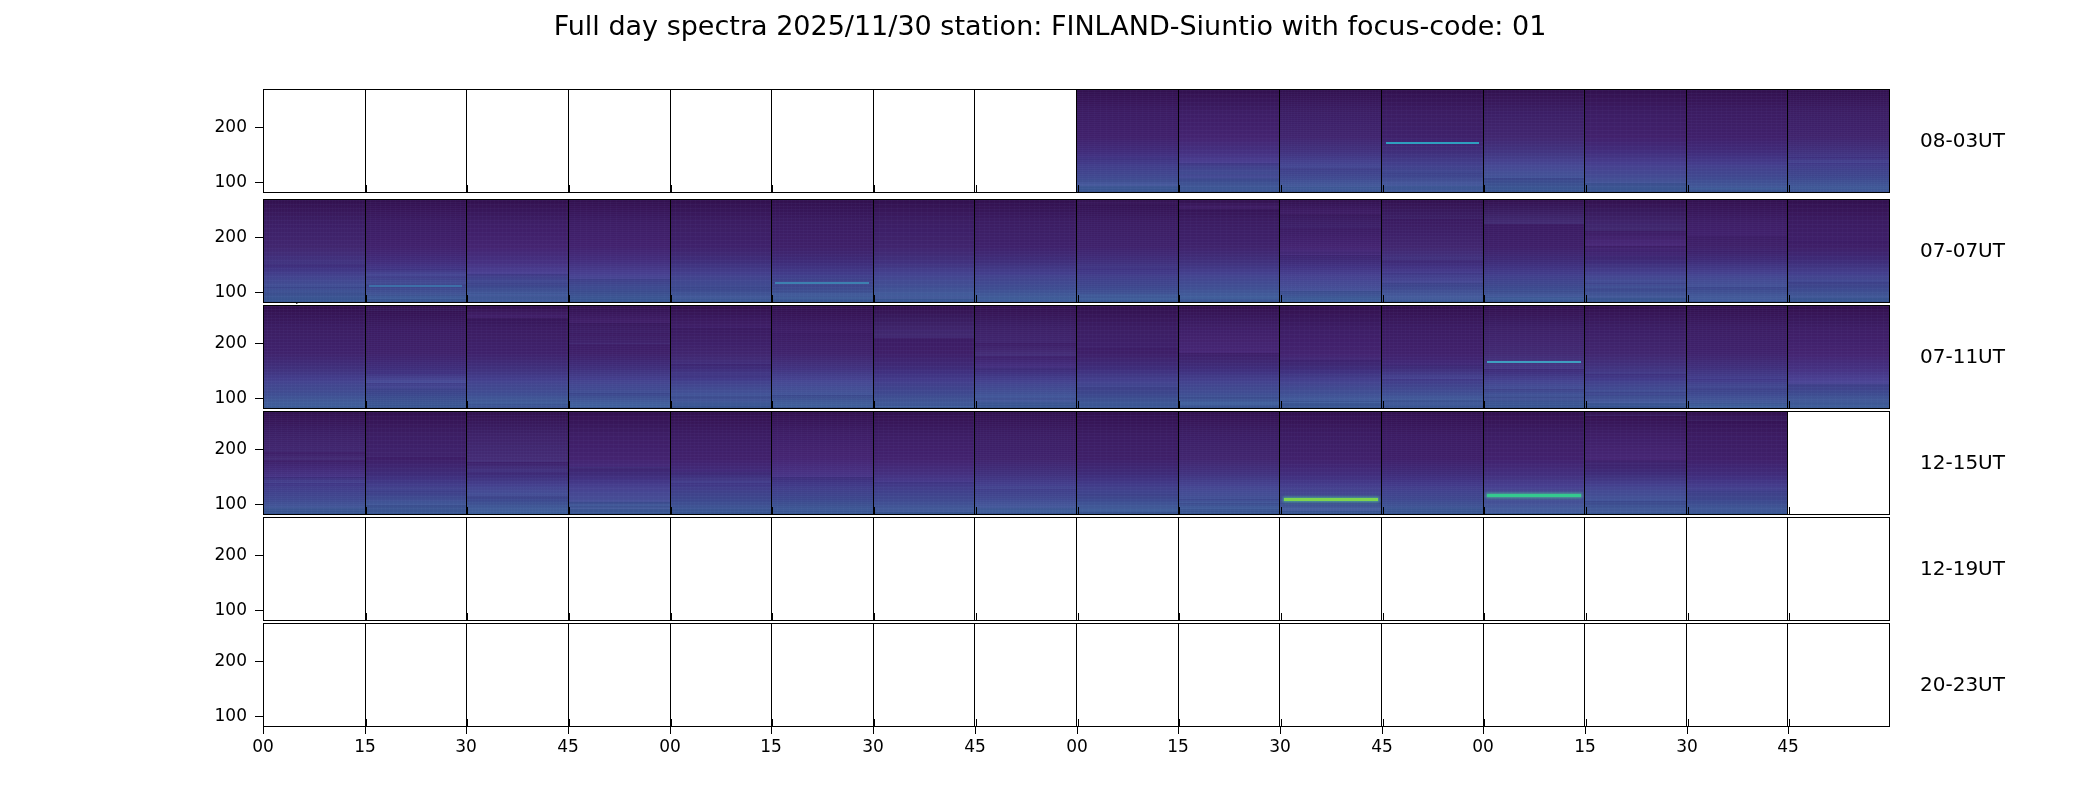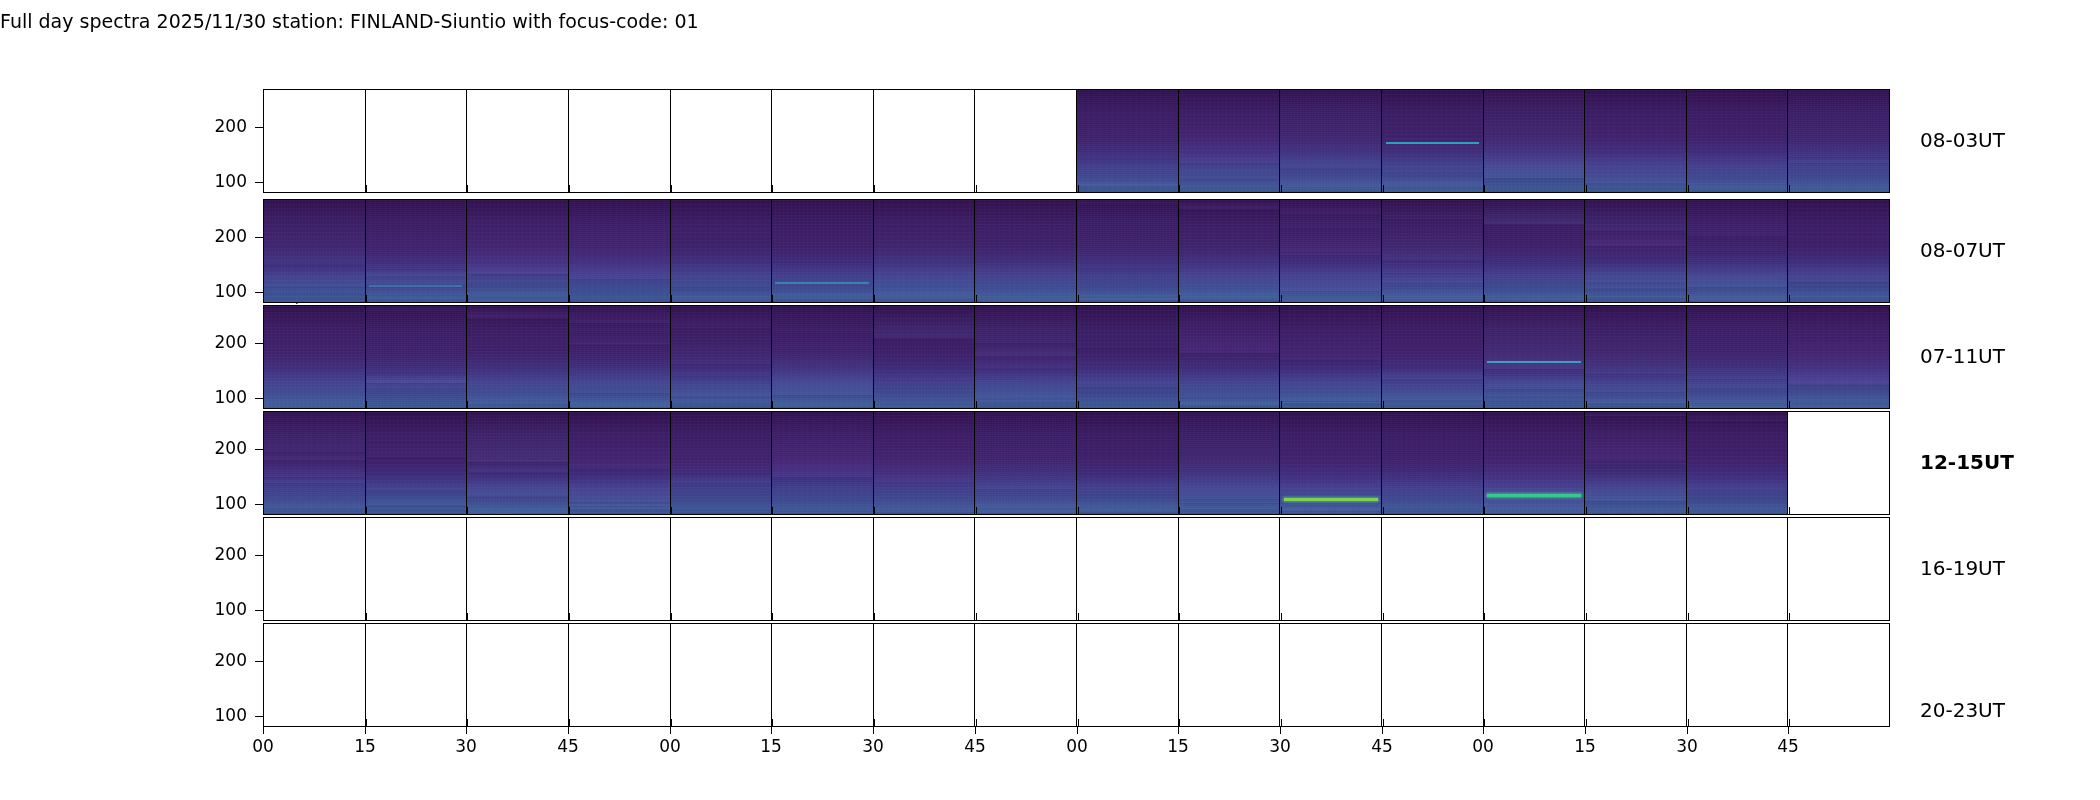--- a/index.html
+++ b/index.html
@@ -23,22 +23,22 @@
     height: 800px;
     background: #ffffff;
   }
 
   
   #fig-title {
     position: absolute;
     left: 0;
     top: 10px;
     width: 2100px;
-    text-align: left;
-    font-size: 19px;
+    text-align: center;
+    font-size: 27px;
     font-weight: normal;
     color: #000000;
     letter-spacing: 0px;
     white-space: nowrap;
   }
 
   
   #ylabel {
     position: absolute;
     left: 180px;
@@ -833,34 +833,34 @@
 
 <div class="ytick" style="left: 255px; top: 127px; position: absolute;"></div>
     <div class="ytick-label" style="position: absolute; left: 185px; width: 62px; top: 116px;">200</div>
     <div class="ytick" style="left: 255px; top: 182px; position: absolute;"></div>
     <div class="ytick-label" style="position: absolute; left: 185px; width: 62px; top: 171px;">100</div>
     <div class="rowlabel" style="top: 128px;">08-03UT</div>
     <div class="ytick" style="left: 255px; top: 237px; position: absolute;"></div>
     <div class="ytick-label" style="position: absolute; left: 185px; width: 62px; top: 226px;">200</div>
     <div class="ytick" style="left: 255px; top: 292px; position: absolute;"></div>
     <div class="ytick-label" style="position: absolute; left: 185px; width: 62px; top: 281px;">100</div>
-    <div class="rowlabel" style="top: 238px;">08-07UT</div>
+    <div class="rowlabel" style="top: 238px;">07-07UT</div>
     <div class="ytick" style="left: 255px; top: 343px; position: absolute;"></div>
     <div class="ytick-label" style="position: absolute; left: 185px; width: 62px; top: 332px;">200</div>
     <div class="ytick" style="left: 255px; top: 398px; position: absolute;"></div>
     <div class="ytick-label" style="position: absolute; left: 185px; width: 62px; top: 387px;">100</div>
     <div class="rowlabel" style="top: 344px;">07-11UT</div>
     <div class="ytick" style="left: 255px; top: 449px; position: absolute;"></div>
     <div class="ytick-label" style="position: absolute; left: 185px; width: 62px; top: 438px;">200</div>
     <div class="ytick" style="left: 255px; top: 504px; position: absolute;"></div>
     <div class="ytick-label" style="position: absolute; left: 185px; width: 62px; top: 493px;">100</div>
-    <div class="rowlabel" style="top: 450px; font-weight: bold;">12-15UT</div>
+    <div class="rowlabel" style="top: 450px;">12-15UT</div>
     <div class="ytick" style="left: 255px; top: 555px; position: absolute;"></div>
     <div class="ytick-label" style="position: absolute; left: 185px; width: 62px; top: 544px;">200</div>
     <div class="ytick" style="left: 255px; top: 610px; position: absolute;"></div>
     <div class="ytick-label" style="position: absolute; left: 185px; width: 62px; top: 599px;">100</div>
-    <div class="rowlabel" style="top: 556px;">16-19UT</div>
+    <div class="rowlabel" style="top: 556px;">12-19UT</div>
     <div class="ytick" style="left: 255px; top: 661px; position: absolute;"></div>
     <div class="ytick-label" style="position: absolute; left: 185px; width: 62px; top: 650px;">200</div>
     <div class="ytick" style="left: 255px; top: 716px; position: absolute;"></div>
     <div class="ytick-label" style="position: absolute; left: 185px; width: 62px; top: 705px;">100</div>
-    <div class="rowlabel" style="top: 698px;">20-23UT</div>
+    <div class="rowlabel" style="top: 672px;">20-23UT</div>
   </div>
 
 </body></html>

